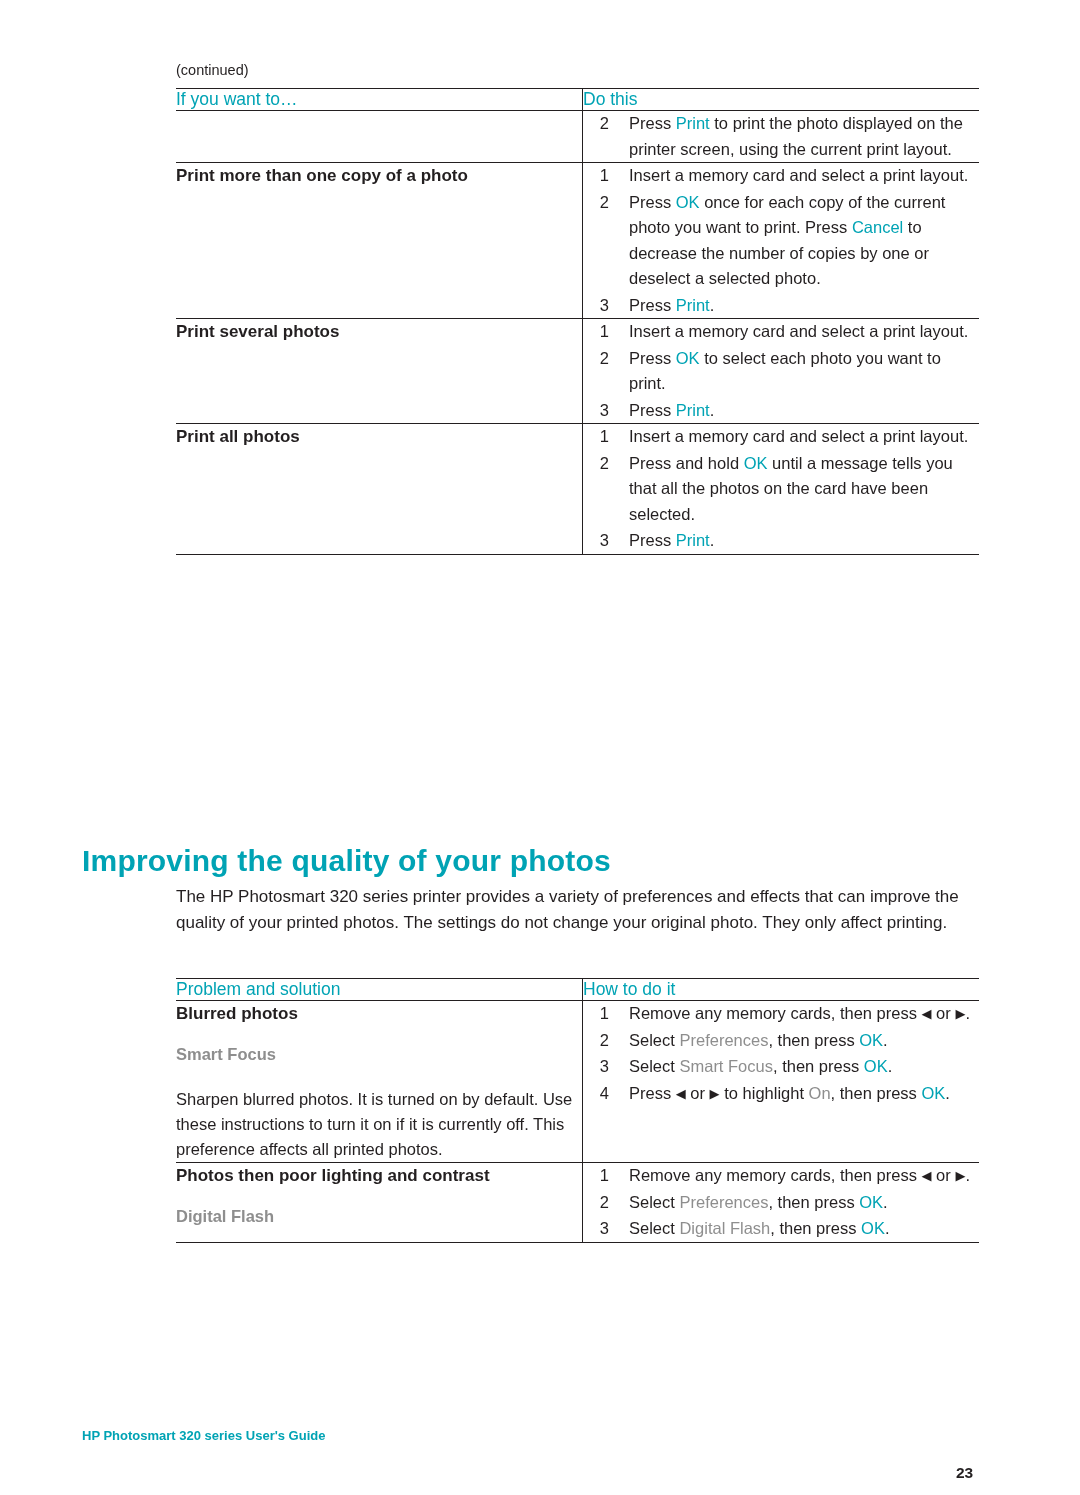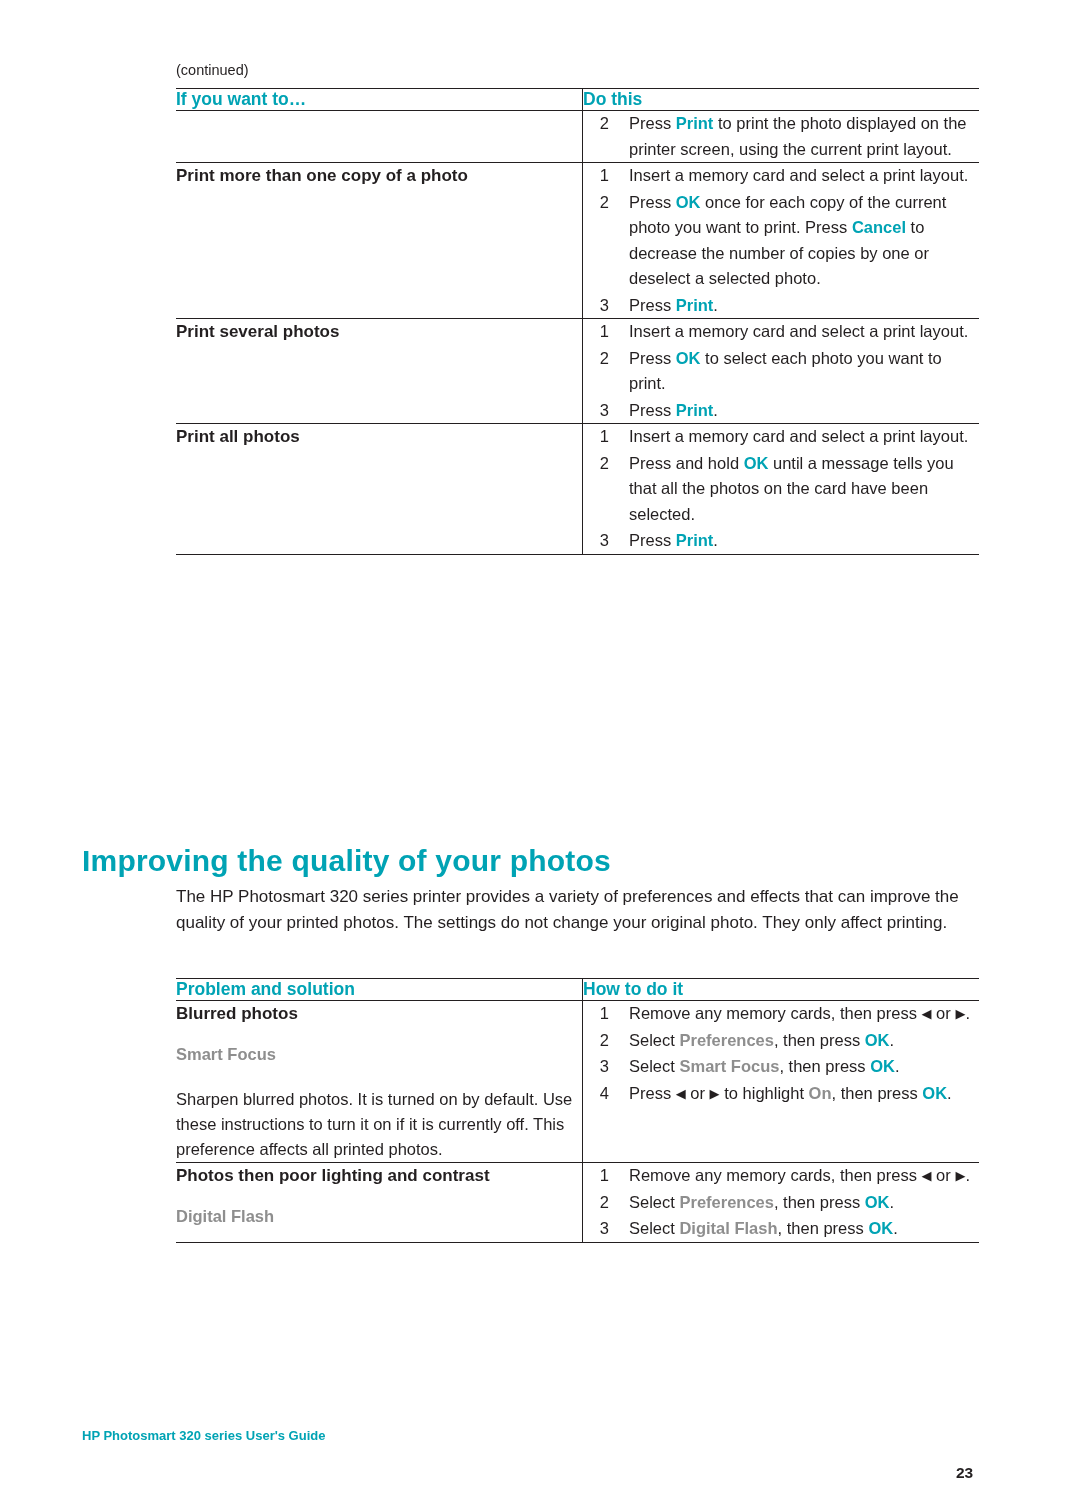--- a/index.html
+++ b/index.html
@@ -17,21 +17,21 @@
   .page {
     position: relative;
     width: 1004px;
     height: 1495px;
     box-sizing: border-box;
   }
 
   
   .teal { color: #00a3b4; }
   .gray { color: #8e8e8e; }
-  .bold { font-weight: bold; margin-top: 28px; }
+  .bold { font-weight: normal; margin-top: 28px; }
 
   .continued {
     position: absolute;
     left: 176px;
     top: 62px;
     font-size: 14.5px;
     color: #231f20;
   }
 
   
@@ -52,21 +52,21 @@
   }
   .tbl2 {
     position: absolute;
     left: 176px;
     top: 978px;
   }
 
   .hdr-row td {
     border-top: 1.6px solid #231f20;
     border-bottom: 1.6px solid #231f20;
-    font-weight: bold;
+    font-weight: normal;
     color: #00a3b4;
     font-size: 17.5px;
     padding: 8px 0 8px 12px;
   }
   .row td {
     border-bottom: 1.2px solid #231f20;
     padding: 10px 0 14px 12px;
   }
   .col-left { width: 406px; border-right: 1.2px solid #231f20; }
   .col-right { width: 396px; }

